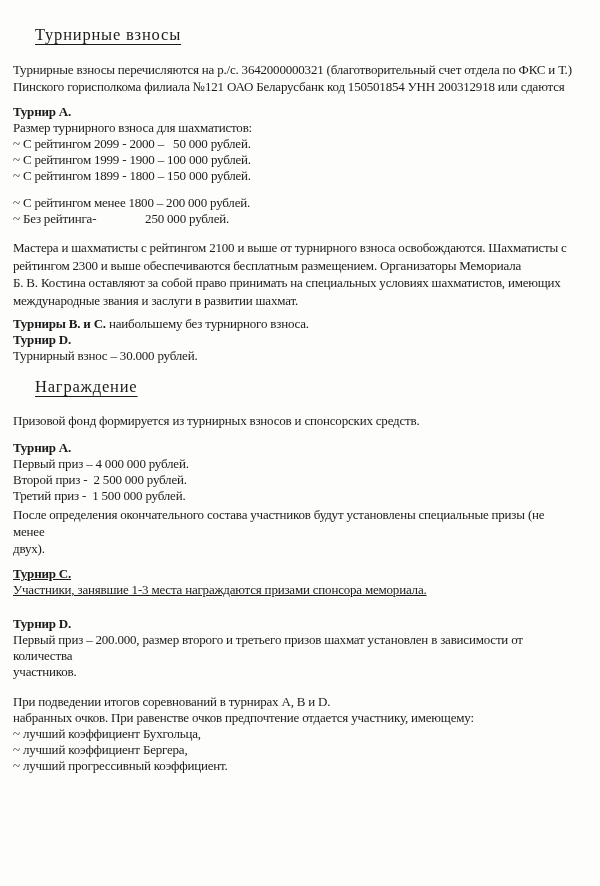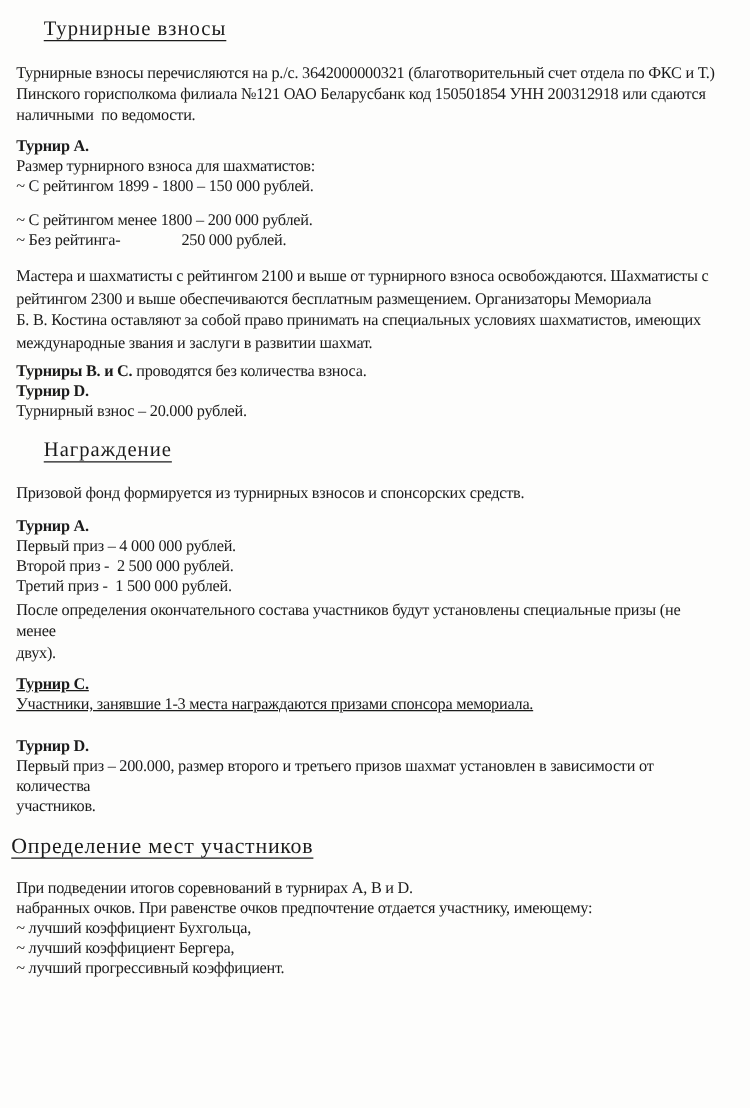--- a/index.html
+++ b/index.html
@@ -10,21 +10,21 @@
   .page {
     position: relative;
     width: 600px;
     height: 886px;
     background: #fdfdfc;
     color: #1b1b1b;
     font-family: "Liberation Serif", "DejaVu Serif", serif;
     font-size: 13px;
     letter-spacing: -0.2px;
     box-sizing: border-box;
-    padding: 12px 22px 0 13px;
+    padding: 24px 22px 0 13px;
     overflow: hidden;
   }
   .line {
     white-space: pre-wrap;
     line-height: 17px;
   }
   .b { font-weight: bold; }
   .h1 {
     font-size: 16.5px;
     letter-spacing: 0.8px;
@@ -70,43 +70,44 @@
 </head>
 <body>
 
 <div class="page">
 
   <div class="h1">Турнирные взносы</div>
 
   <div class="sec-intro">
     <div class="line">Турнирные взносы перечисляются на р./с. 3642000000321 (благотворительный счет отдела по ФКС и Т.)</div>
     <div class="line">Пинского горисполкома филиала №121 ОАО Беларусбанк код 150501854 УНН 200312918 или сдаются</div>
-    <div class="line">наличными  по ведомости.</div>
   </div>
 
   <div class="sec-fees-a tight">
     <div class="line b">Турнир А.</div>
     <div class="line">Размер турнирного взноса для шахматистов:</div>
+    <div class="line">~ С рейтингом 2099 - 2000 –   50 000 рублей.</div>
+    <div class="line">~ С рейтингом 1999 - 1900 – 100 000 рублей.</div>
     <div class="line">~ С рейтингом 1899 - 1800 – 150 000 рублей.</div>
     <div class="fees-gap"></div>
     <div class="line">~ С рейтингом менее 1800 – 200 000 рублей.</div>
     <div class="line">~ Без рейтинга-                250 000 рублей.</div>
   </div>
 
   <div class="sec-exemption">
     <div class="line">Мастера и шахматисты с рейтингом 2100 и выше от турнирного взноса освобождаются. Шахматисты с</div>
     <div class="line">рейтингом 2300 и выше обеспечиваются бесплатным размещением. Организаторы Мемориала</div>
     <div class="line">Б. В. Костина оставляют за собой право принимать на специальных условиях шахматистов, имеющих</div>
     <div class="line">международные звания и заслуги в развитии шахмат.</div>
   </div>
 
   <div class="sec-bcd tight">
-    <div class="line"><span class="b">Турниры В. и С.</span><span> проводятся без количества взноса.</span></div>
+    <div class="line"><span class="b">Турниры В. и С.</span><span> наибольшему без турнирного взноса.</span></div>
     <div class="line b">Турнир D.</div>
-    <div class="line">Турнирный взнос – 20.000 рублей.</div>
+    <div class="line">Турнирный взнос – 30.000 рублей.</div>
   </div>
 
   <div class="h1 head-awards">Награждение</div>
 
   <div class="sec-prize-intro">
     <div class="line">Призовой фонд формируется из турнирных взносов и спонсорских средств.</div>
   </div>
 
   <div class="sec-prizes-a tight">
     <div class="line b">Турнир А.</div>
@@ -125,21 +126,20 @@
     <div class="line b">Турнир С.</div>
     <div class="line">Участники, занявшие 1-3 места награждаются призами спонсора мемориала.</div>
   </div>
 
   <div class="sec-td tight">
     <div class="line b">Турнир D.</div>
     <div class="line">Первый приз – 200.000, размер второго и третьего призов шахмат установлен в зависимости от количества</div>
     <div class="line">участников.</div>
   </div>
 
-  <div class="h3 head-placement">Определение мест участников</div>
 
   <div class="sec-placement tight">
     <div class="line">При подведении итогов соревнований в турнирах А, В и D.</div>
     <div class="line">набранных очков. При равенстве очков предпочтение отдается участнику, имеющему:</div>
     <div class="line">~ лучший коэффициент Бухгольца,</div>
     <div class="line">~ лучший коэффициент Бергера,</div>
     <div class="line">~ лучший прогрессивный коэффициент.</div>
   </div>
 
 </div>

